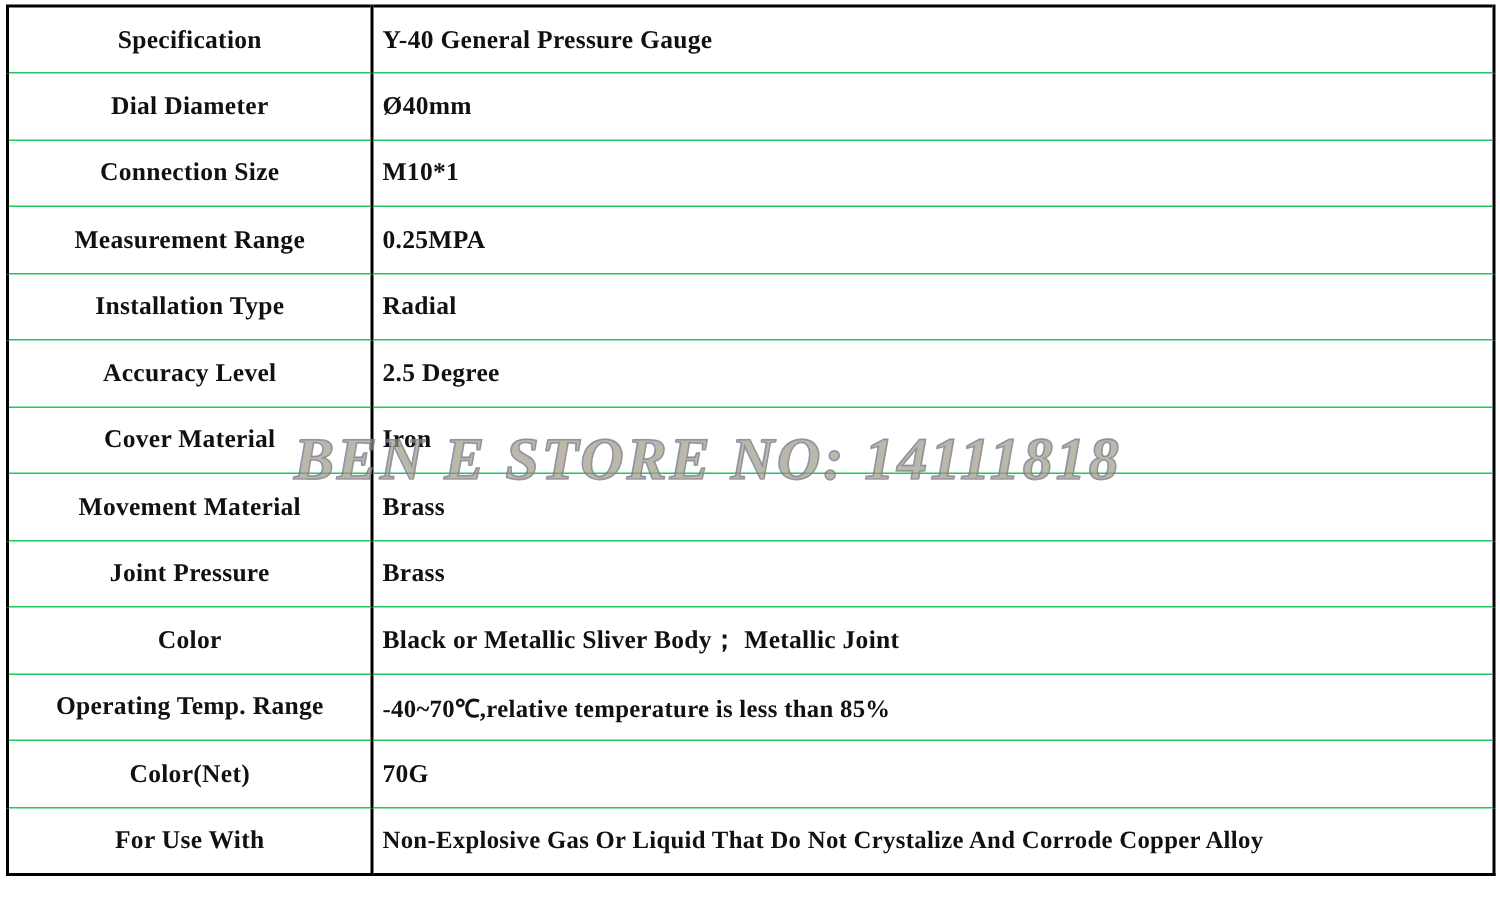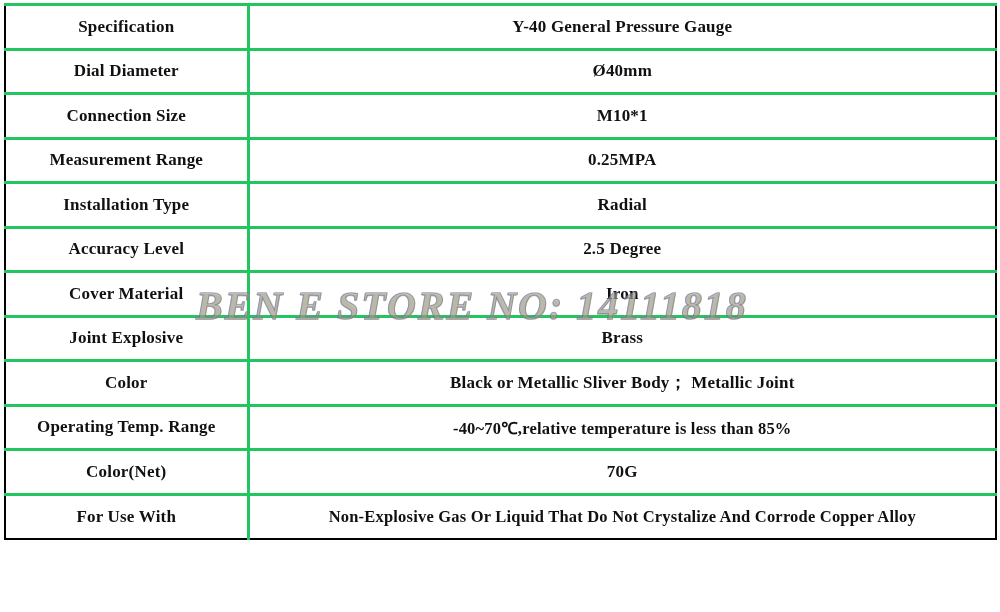--- a/index.html
+++ b/index.html
@@ -31,41 +31,40 @@
     table-layout: fixed;
     border: 2px solid #000000;
     border-bottom: none;
     background: #ffffff;
   }
 
   table.spec-table col.c-label { width: 243px; }
   table.spec-table col.c-value { width: 748px; }
 
   table.spec-table td {
-    border: 3px solid #22c55e;
+    border: 1px solid #22c55e;
     height: 44.5px;
     padding: 0 6px;
     box-sizing: border-box;
     font-weight: bold;
     font-size: 17px;
     color: #111111;
     letter-spacing: 0.2px;
     white-space: nowrap;
     overflow: hidden;
   }
 
   table.spec-table td.label-cell {
     text-align: center;
     font-size: 17px;
     border-right: 2px solid #000000;
     border-left: 2px solid #000000;
   }
 
   table.spec-table td.value-cell {
-    text-align: center;
     font-size: 17px;
     border-right: 2px solid #000000;
   }
 
   table.spec-table tr.row-wide td.value-cell {
     font-size: 16.5px;
     font-family: Liberation Serif, serif;
   }
 
   
@@ -135,21 +134,25 @@
       </tr>
       <tr>
         <td class="label-cell">Accuracy Level</td>
         <td class="value-cell">2.5 Degree</td>
       </tr>
       <tr>
         <td class="label-cell">Cover  Material</td>
         <td class="value-cell">Iron</td>
       </tr>
       <tr>
-        <td class="label-cell">Joint  Explosive</td>
+        <td class="label-cell">Movement  Material</td>
+        <td class="value-cell">Brass</td>
+      </tr>
+      <tr>
+        <td class="label-cell">Joint  Pressure</td>
         <td class="value-cell">Brass</td>
       </tr>
       <tr>
         <td class="label-cell">Color</td>
         <td class="value-cell">Black or Metallic Sliver Body； Metallic Joint</td>
       </tr>
       <tr class="row-wide">
         <td class="label-cell">Operating Temp. Range</td>
         <td class="value-cell">-40~70℃,relative temperature is less than 85%</td>
       </tr>

